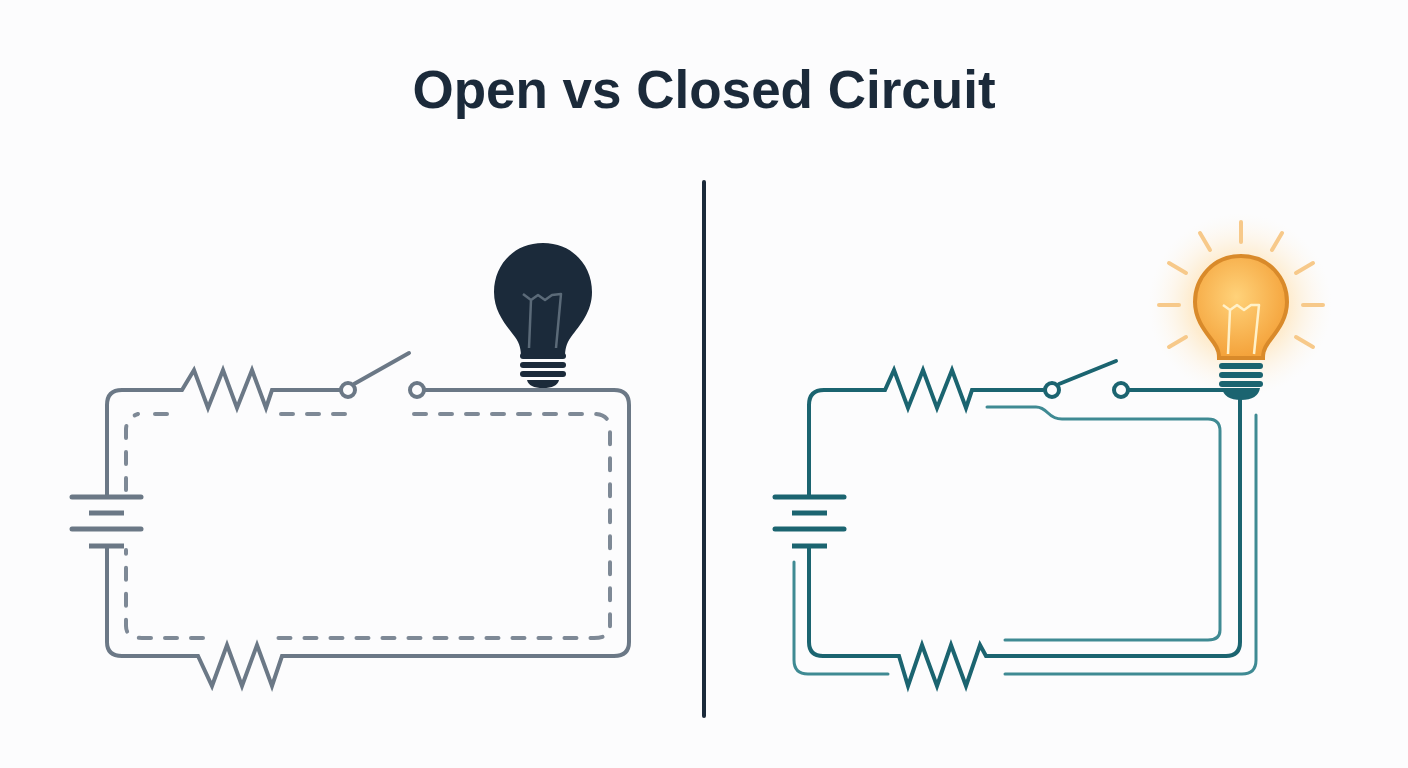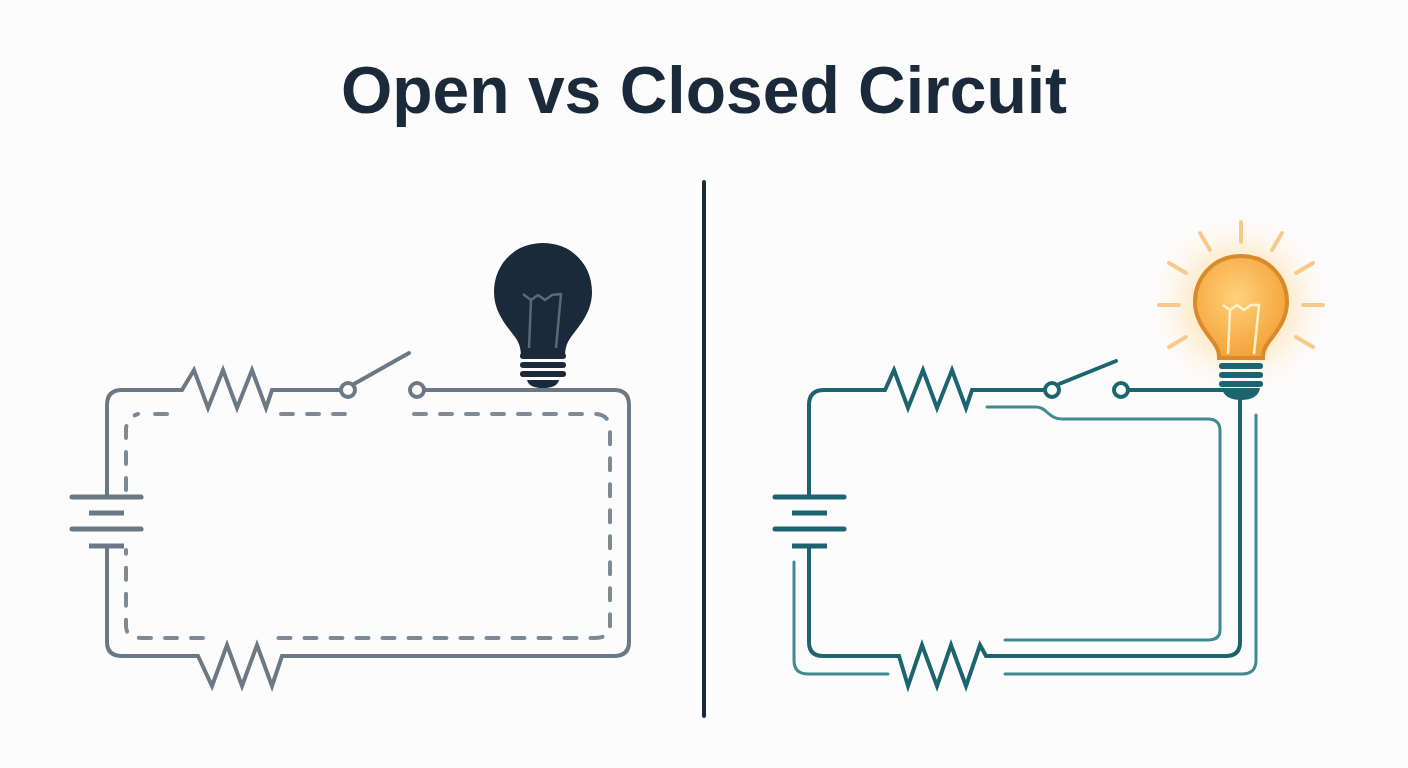--- a/index.html
+++ b/index.html
@@ -6,21 +6,21 @@
   body {
     width: 1408px; height: 768px; overflow: hidden;
     background: #fcfcfd;
     font-family: "Liberation Sans", sans-serif;
     position: relative;
   }
   .title {
     position: absolute; left: 0; top: 40px; width: 1408px;
     text-align: center;
     font-family: "Liberation Sans", sans-serif;
-    font-weight: 700; font-size: 66px; line-height: 100px;
+    font-weight: 700; font-size: 53px; line-height: 100px;
     color: #1b2a3a; letter-spacing: 0px;
   }
   svg.diagram { position: absolute; left: 0; top: 0; }
 </style>
 </head>
 <body>
 
 <div class="title">Open vs Closed Circuit</div>
 
 <svg class="diagram" width="1408" height="768" viewBox="0 0 1408 768" xmlns="http://www.w3.org/2000/svg">

